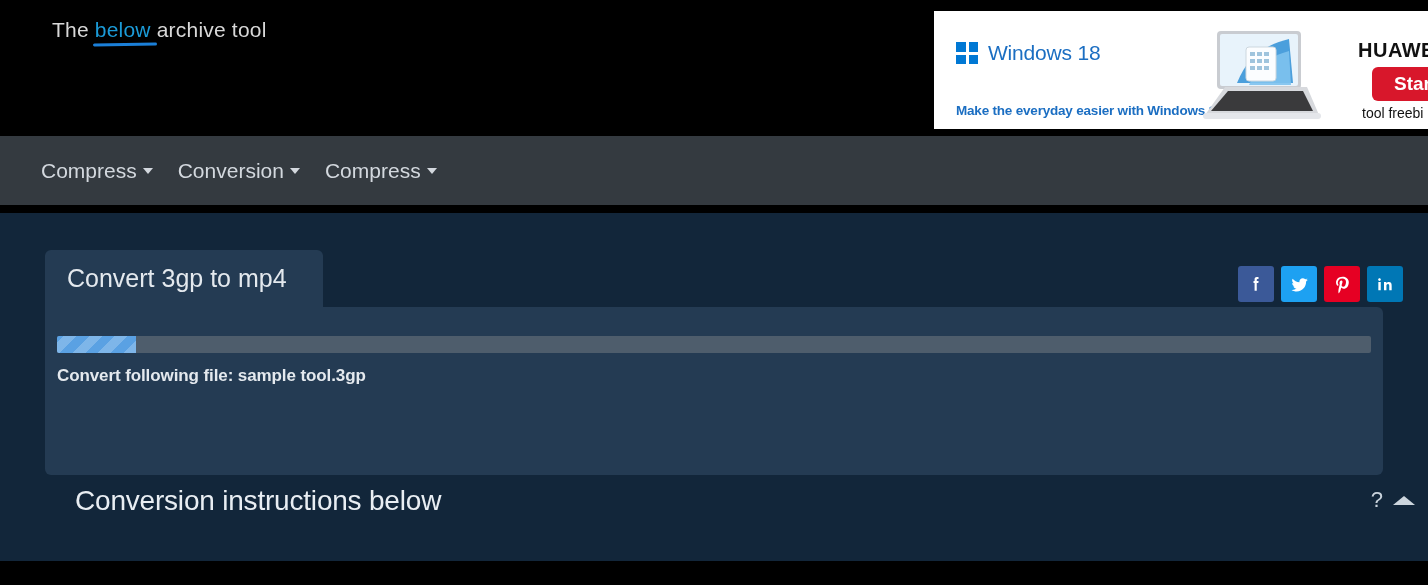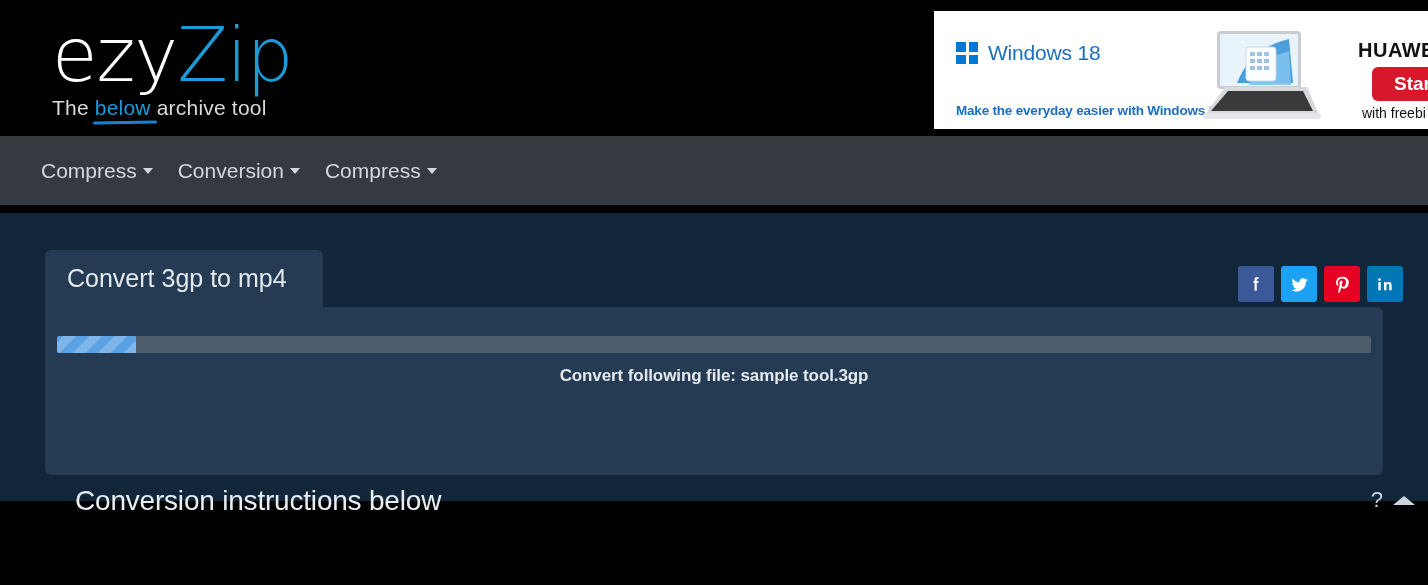--- a/index.html
+++ b/index.html
@@ -133,23 +133,22 @@
     width: 0; height: 0;
     border-left: 5.5px solid transparent;
     border-right: 5.5px solid transparent;
     border-top: 6px solid #d3d8de;
   }
   .nav-divider { width: 1428px; height: 8px; background: #000000; }
 
   
   .page {
     position: relative;
-    width: 1428px; height: 288px;
+    width: 1428px; height: 348px;
     background: #12263a;
-    text-align: center;
   }
 
   .tab {
     position: absolute;
     left: 45px; top: 37px;
     width: 278px; height: 57px;
     background: #243b53;
     border-radius: 6px 6px 0 0;
     display: flex;
     align-items: center;
@@ -262,21 +261,20 @@
     border-bottom: 9px solid #ccd5dd;
     cursor: pointer;
   }
 </style>
 </head>
 <body>
 
 <div class="header">
 
   <div class="logo-block">
-    <div class="logo-word"><span class="logo-ezy">ezy</span><span class="logo-zip">Zip</span></div>
     <div class="tagline"><span>The </span><span class="simple">below</span><span> archive tool</span></div>
   </div>
 
   <div class="ad">
     <div class="ad-win-logo">
       <i></i>
         <i></i>
         <i></i>
         <i></i>
     </div>
@@ -300,21 +298,21 @@
           <rect x="68" y="43" width="5" height="4"></rect>
           <rect x="75" y="43" width="5" height="4"></rect>
       </g>
       <path d="M16 92 L36 64 L118 64 L130 92 Z" fill="#d7d9dd"></path>
       <path d="M22 88 L39 68 L114 68 L124 88 Z" fill="#3a3a3c"></path>
       <rect x="14" y="90" width="118" height="6" rx="3" fill="#e4e6ea"></rect>
     </svg>
 
     <div class="ad-brand">HUAWEI</div>
     <div class="ad-cta">Start</div>
-    <div class="ad-sub">with freebi</div>
+    <div class="ad-sub">tool freebi</div>
   </div>
 </div>
 
 <div class="navbar">
   <div class="nav-item">
     <span>Compress</span>
     <span class="caret"></span>
   </div>
   <div class="nav-item">
     <span>Conversion</span>

